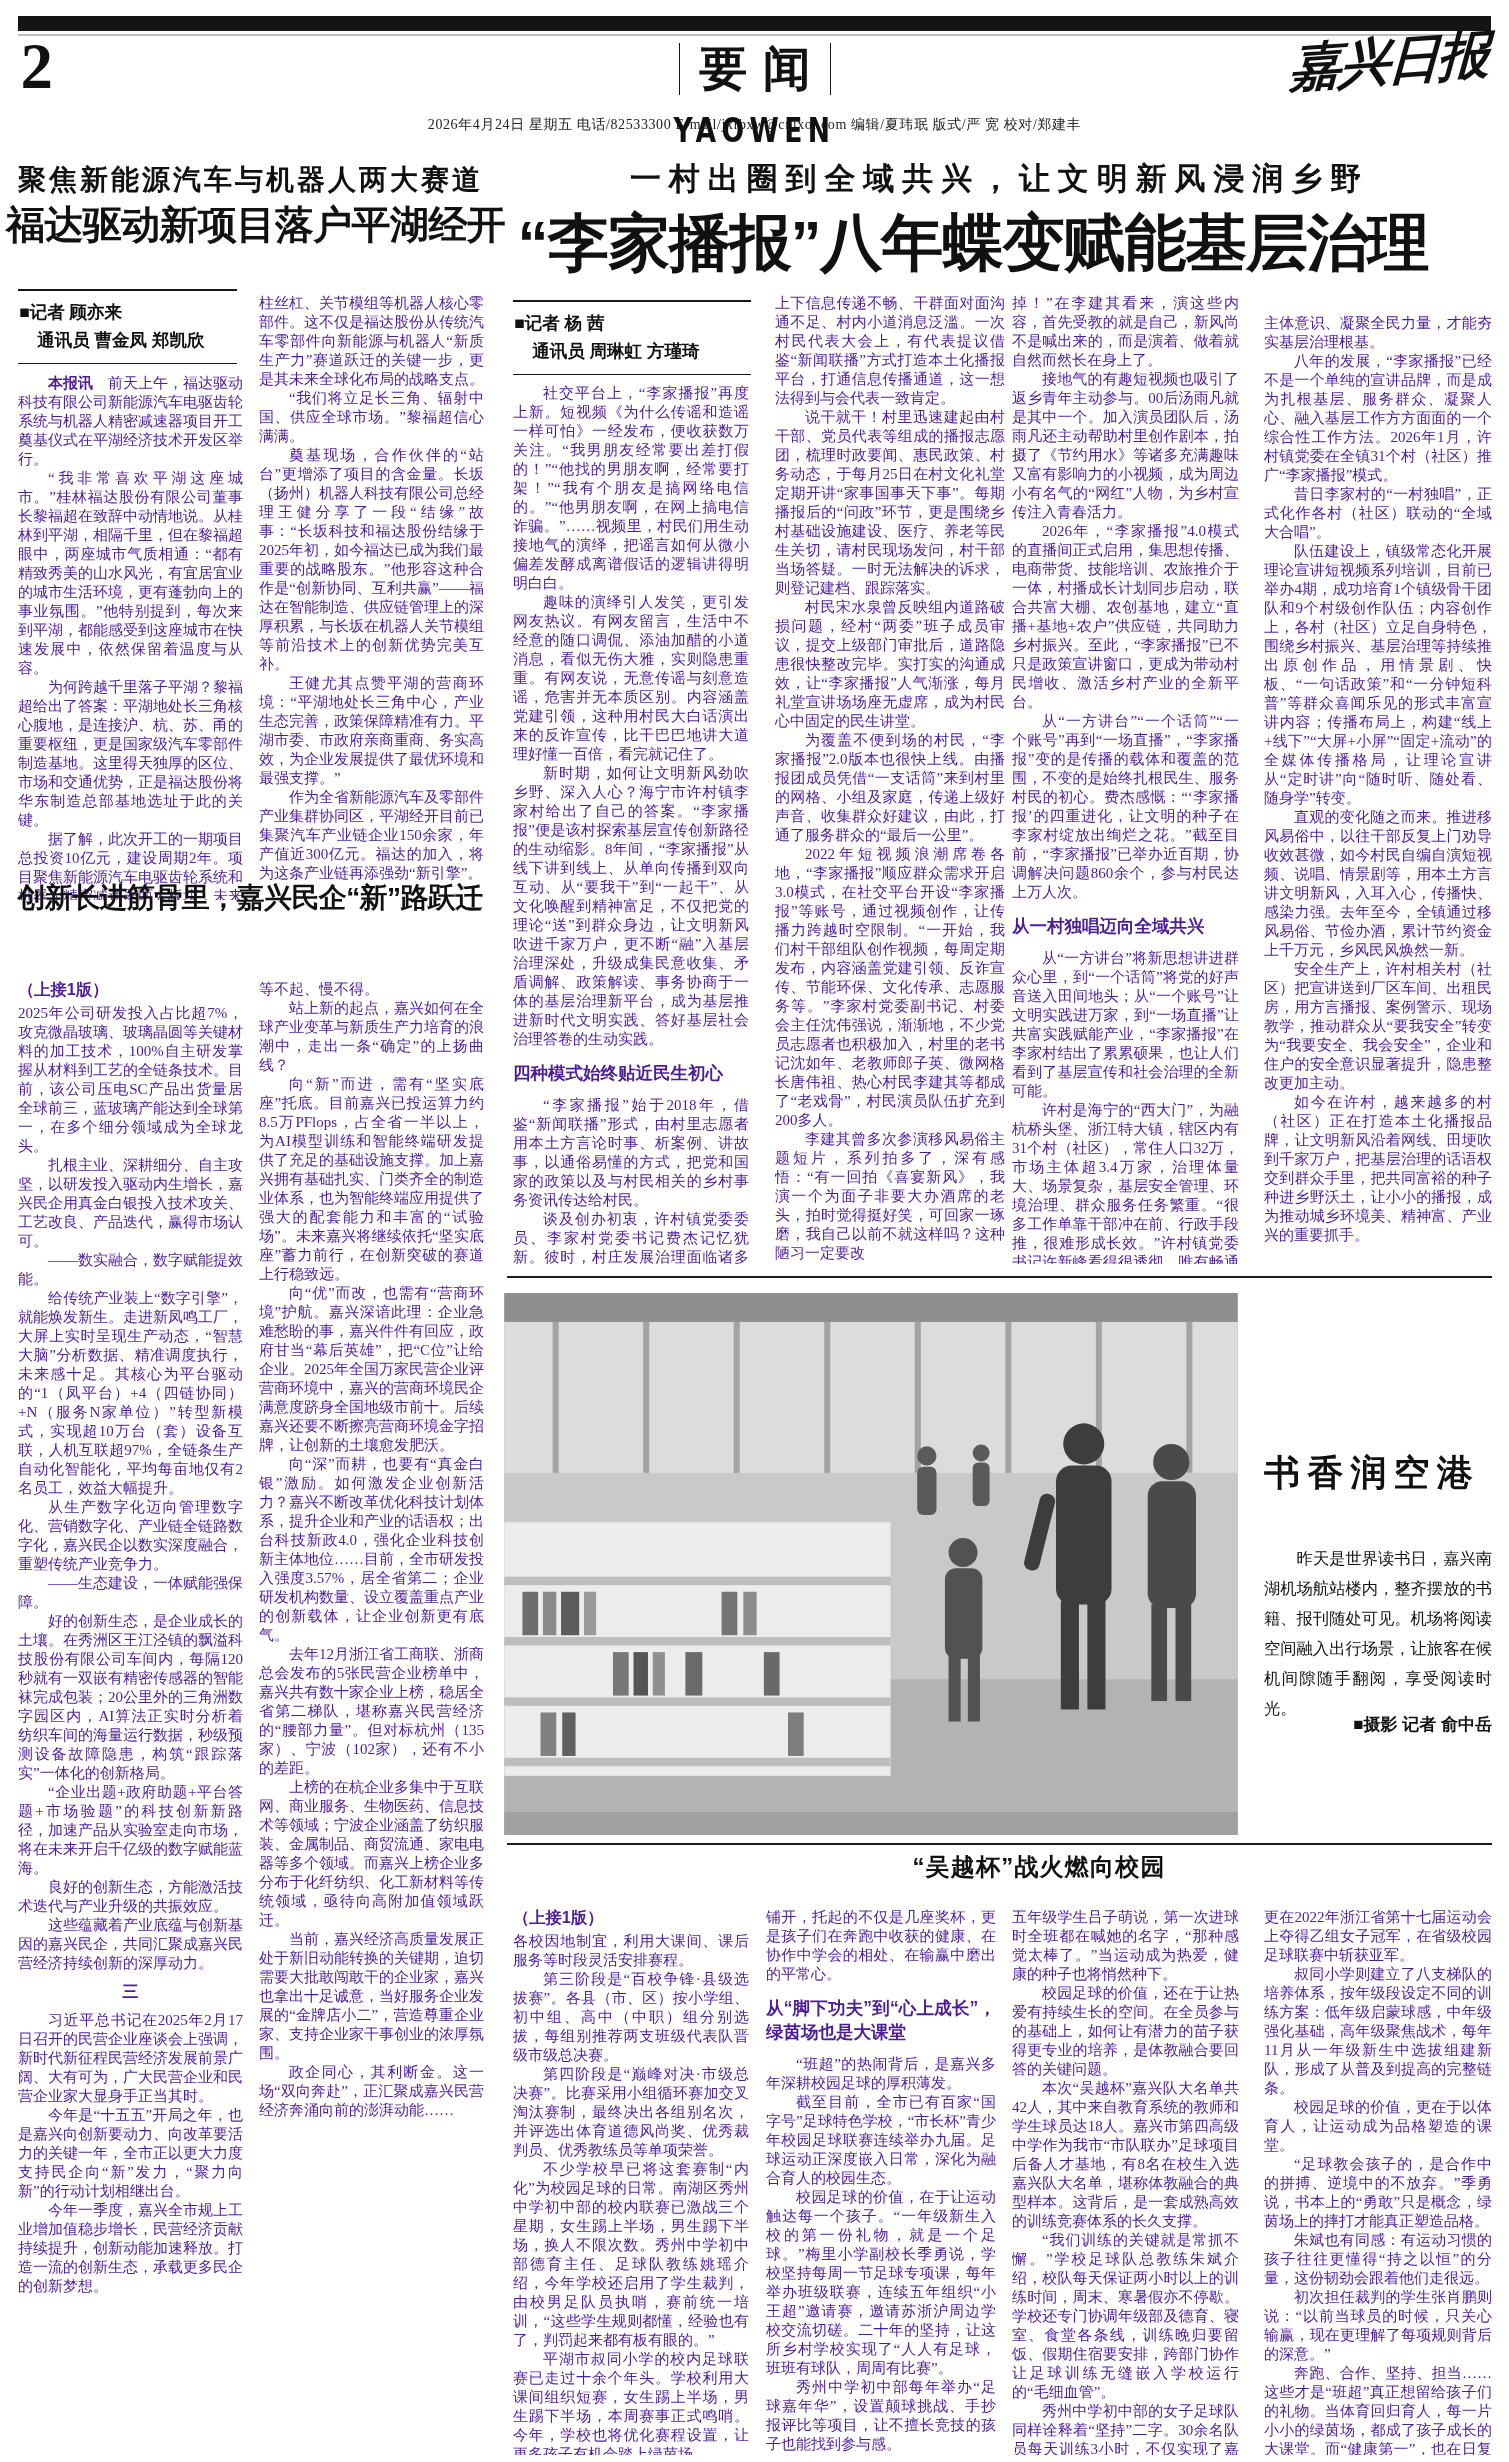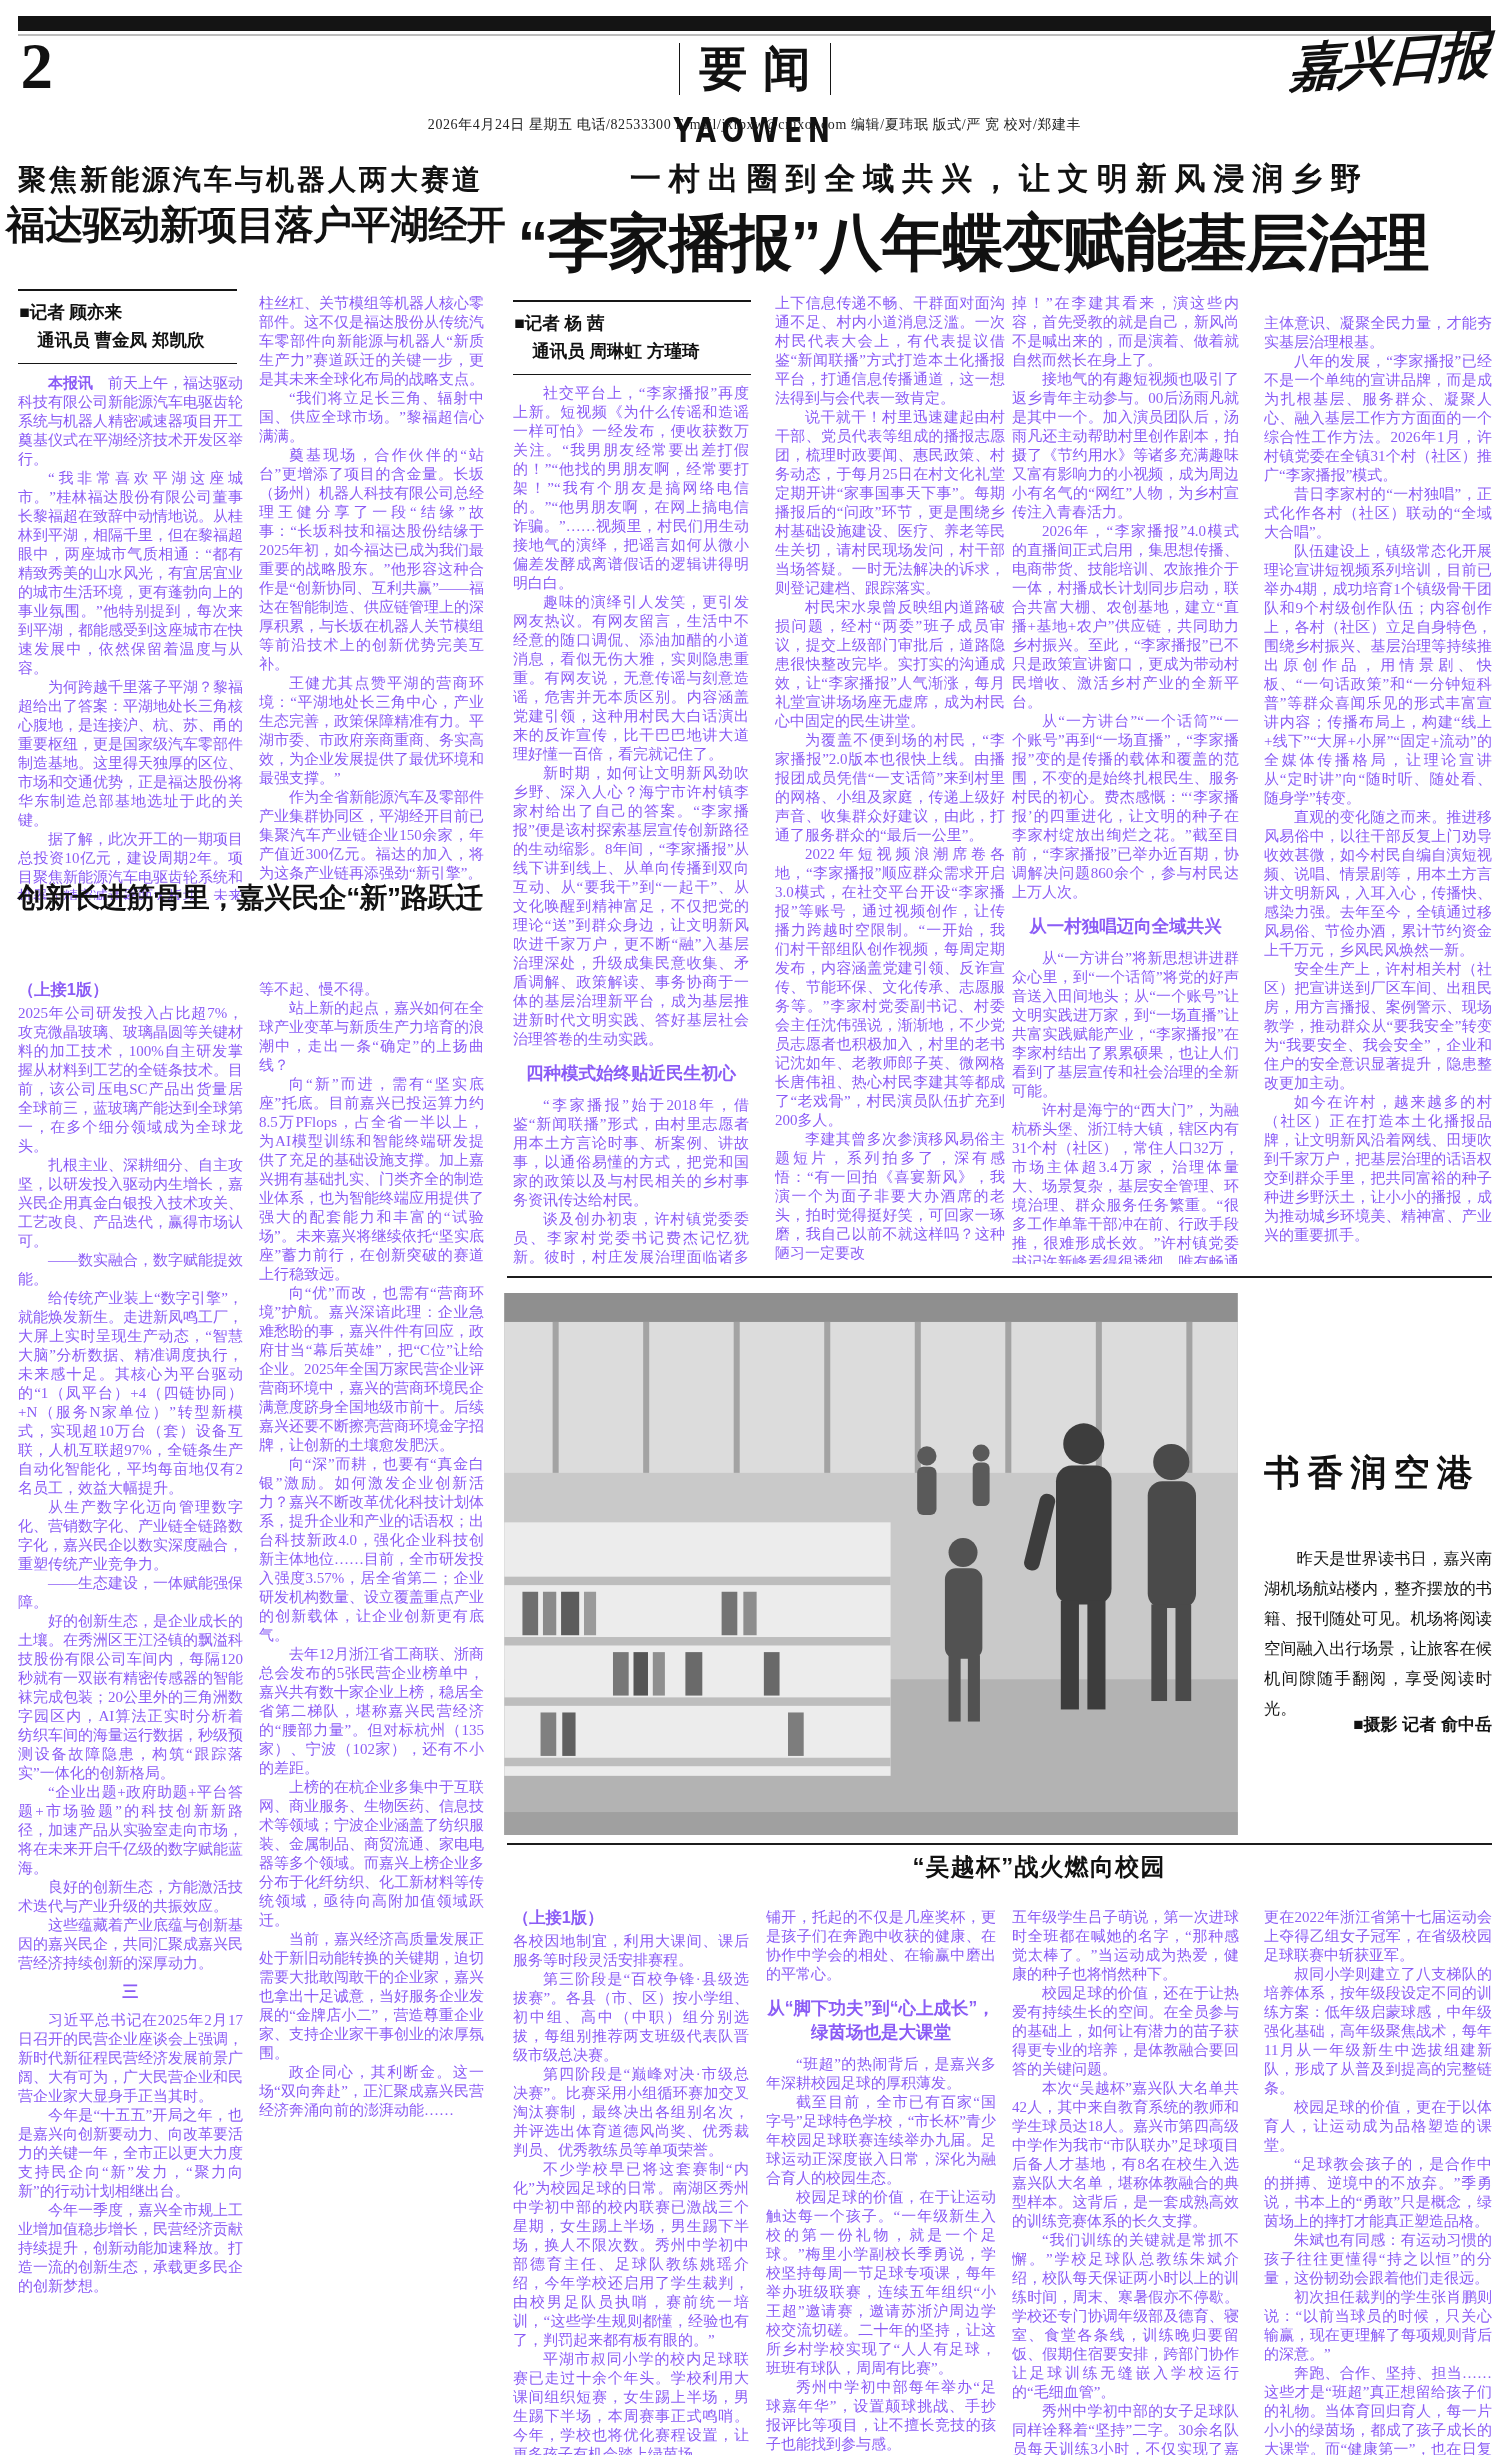--- a/index.html
+++ b/index.html
@@ -36,25 +36,25 @@
   .lb-headline{left:14.5px;top:879px;width:471px;font-size:28px;letter-spacing:-0.6px;}
   .bt-headline{left:743px;top:1851px;width:592px;font-size:24px;letter-spacing:1.2px;}
   
   .byline{position:absolute;border-top:2.4px solid #161616;border-bottom:1.8px solid #161616;
           padding:7.2px 1.2px 8.5px 1.2px;font-weight:700;font-size:17.5px;line-height:28px;
           font-family:"Liberation Sans", sans-serif;}
   .byline div{white-space:nowrap;}
   .byline .ind{padding-left:18px;}
   
   .col{position:absolute;text-align:justify;font-size:15px;line-height:19px;
-       overflow:hidden;color:#8b5cf6;}
+       overflow:hidden;color:#4c1d95;}
   .col p.para{margin:0;text-indent:2em;}
   .col p.para.cont{text-indent:0;}
   .col p.para b{font-family:"Liberation Sans", sans-serif;}
-  .col .col-subhead{font-weight:900;text-align:center;font-size:17.5px;margin:12px 0 11px 0;
+  .col .col-subhead{font-weight:900;font-size:17.5px;margin:12px 0 11px 0;
        font-family:"Liberation Sans", sans-serif;text-indent:0;line-height:24px;}
   .col .cont-note{font-weight:700;font-family:"Liberation Sans", sans-serif;
        font-size:16.3px;margin:0 0 4.8px 0;}
   .col .sec-mark{text-align:center;font-weight:700;font-size:16.3px;margin:9.7px 0;
        font-family:"Liberation Sans", sans-serif;}
   
   .photo-title{position:absolute;left:1264px;top:1449px;width:228px;text-align:left;
        font-size:36px;font-weight:700;letter-spacing:7.2px;font-family:Liberation Mono, monospace;}
   .photo-body{position:absolute;left:1264px;top:1544px;width:228px;font-size:16.3px;
        line-height:30px;text-align:justify;font-style:normal;}

